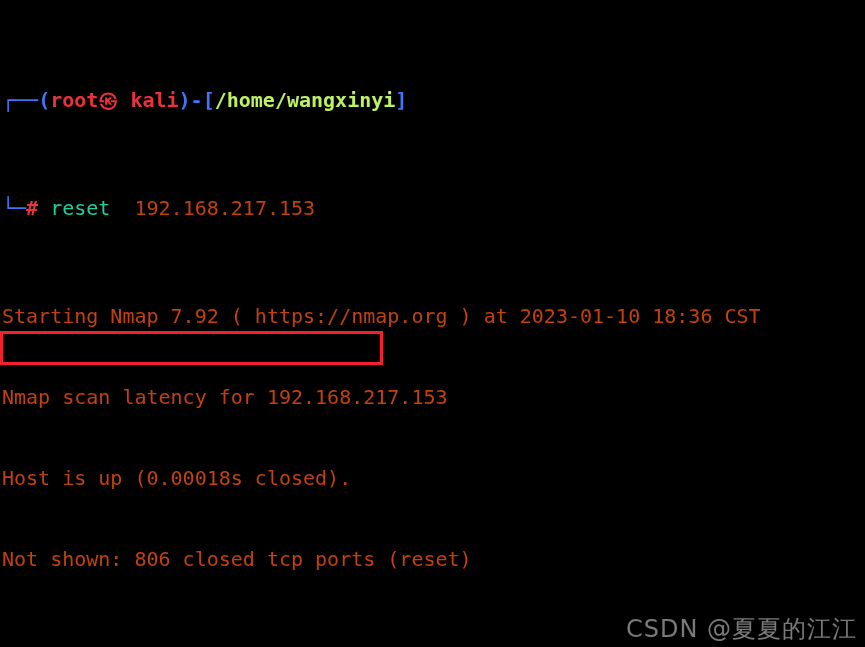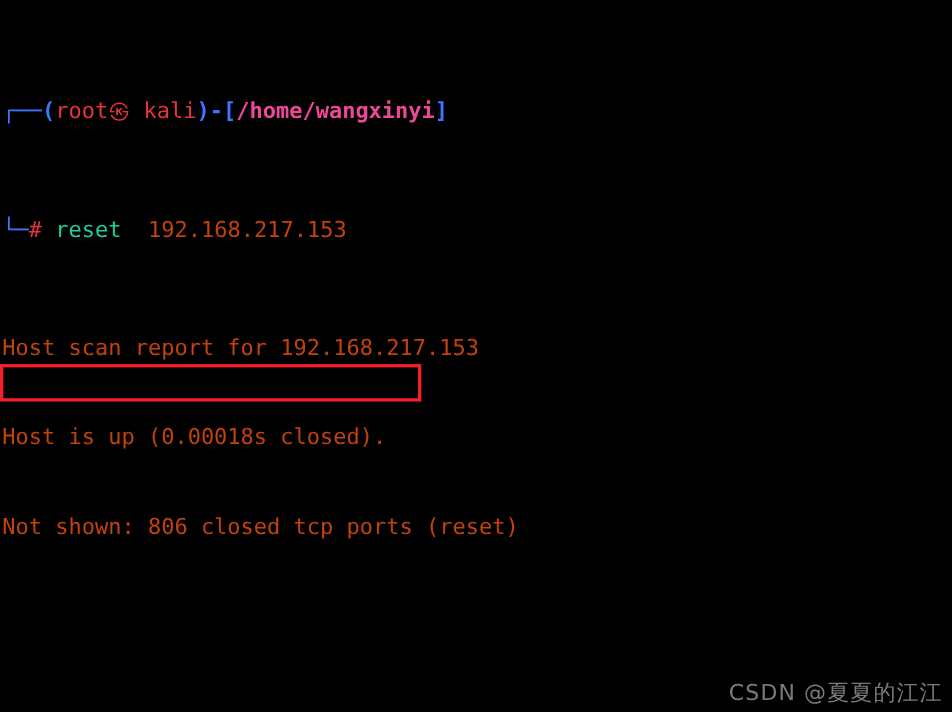--- a/index.html
+++ b/index.html
@@ -26,22 +26,22 @@
     box-sizing: border-box;
     white-space: pre;
     letter-spacing: 0px;
   }
   .line {
     height: 27px;
     white-space: pre;
     padding-left: 2px;
   }
   .blue   { color: #3b78ff; font-weight: bold; }
-  .red    { color: #e8323c; font-weight: normal; }
-  .white-b{ color: #ec4899; font-weight: bold; }
+  .red    { color: #e8323c; font-weight: bold; }
+  .white-b{ color: #bef264; font-weight: bold; }
   .green  { color: #1ecfa0; }
   .plain  { color: #c2410c; }
 
   
   #highlight-box {
     position: absolute;
     left: 0px;
     top: 331px;
     width: 383px;
     height: 34px;
@@ -49,35 +49,36 @@
     box-sizing: border-box;
     pointer-events: none;
   }
 
   #watermark {
     position: absolute;
     right: 8px;
     bottom: 4px;
     color: rgba(220, 220, 220, 0.55);
     font-family: "DejaVu Sans", "Liberation Sans", sans-serif;
-    font-size: 20px;
+    font-size: 24px;
     letter-spacing: 1px;
     white-space: pre;
   }
 </style>
 </head>
 <body>
 
 <div id="terminal">
 
   <div class="line"><span class="blue">┌──</span><span class="blue">(</span><span class="red">root</span><span class="red">㉿</span><span class="red"> kali</span><span class="blue">)</span><span class="blue">-</span><span class="blue">[</span><span class="white-b">/home/wangxinyi</span><span class="blue">]</span></div>
 
   <div class="line"><span class="blue">└─</span><span class="red">#</span><span class="plain"> </span><span class="green">reset</span><span class="plain">  </span><span class="plain">192.168.217.153</span></div>
 
-  <div class="line plain">Host scan report for 192.168.217.153</div>
+  <div class="line plain">Starting Nmap 7.92 ( https://nmap.org ) at 2023-01-10 18:36 CST</div>
+  <div class="line plain">Nmap scan latency for 192.168.217.153</div>
   <div class="line plain">Host is up (0.00018s closed).</div>
   <div class="line plain">Not shown: 806 closed tcp ports (reset)</div>
 
   
 
   
   
   
   
   

